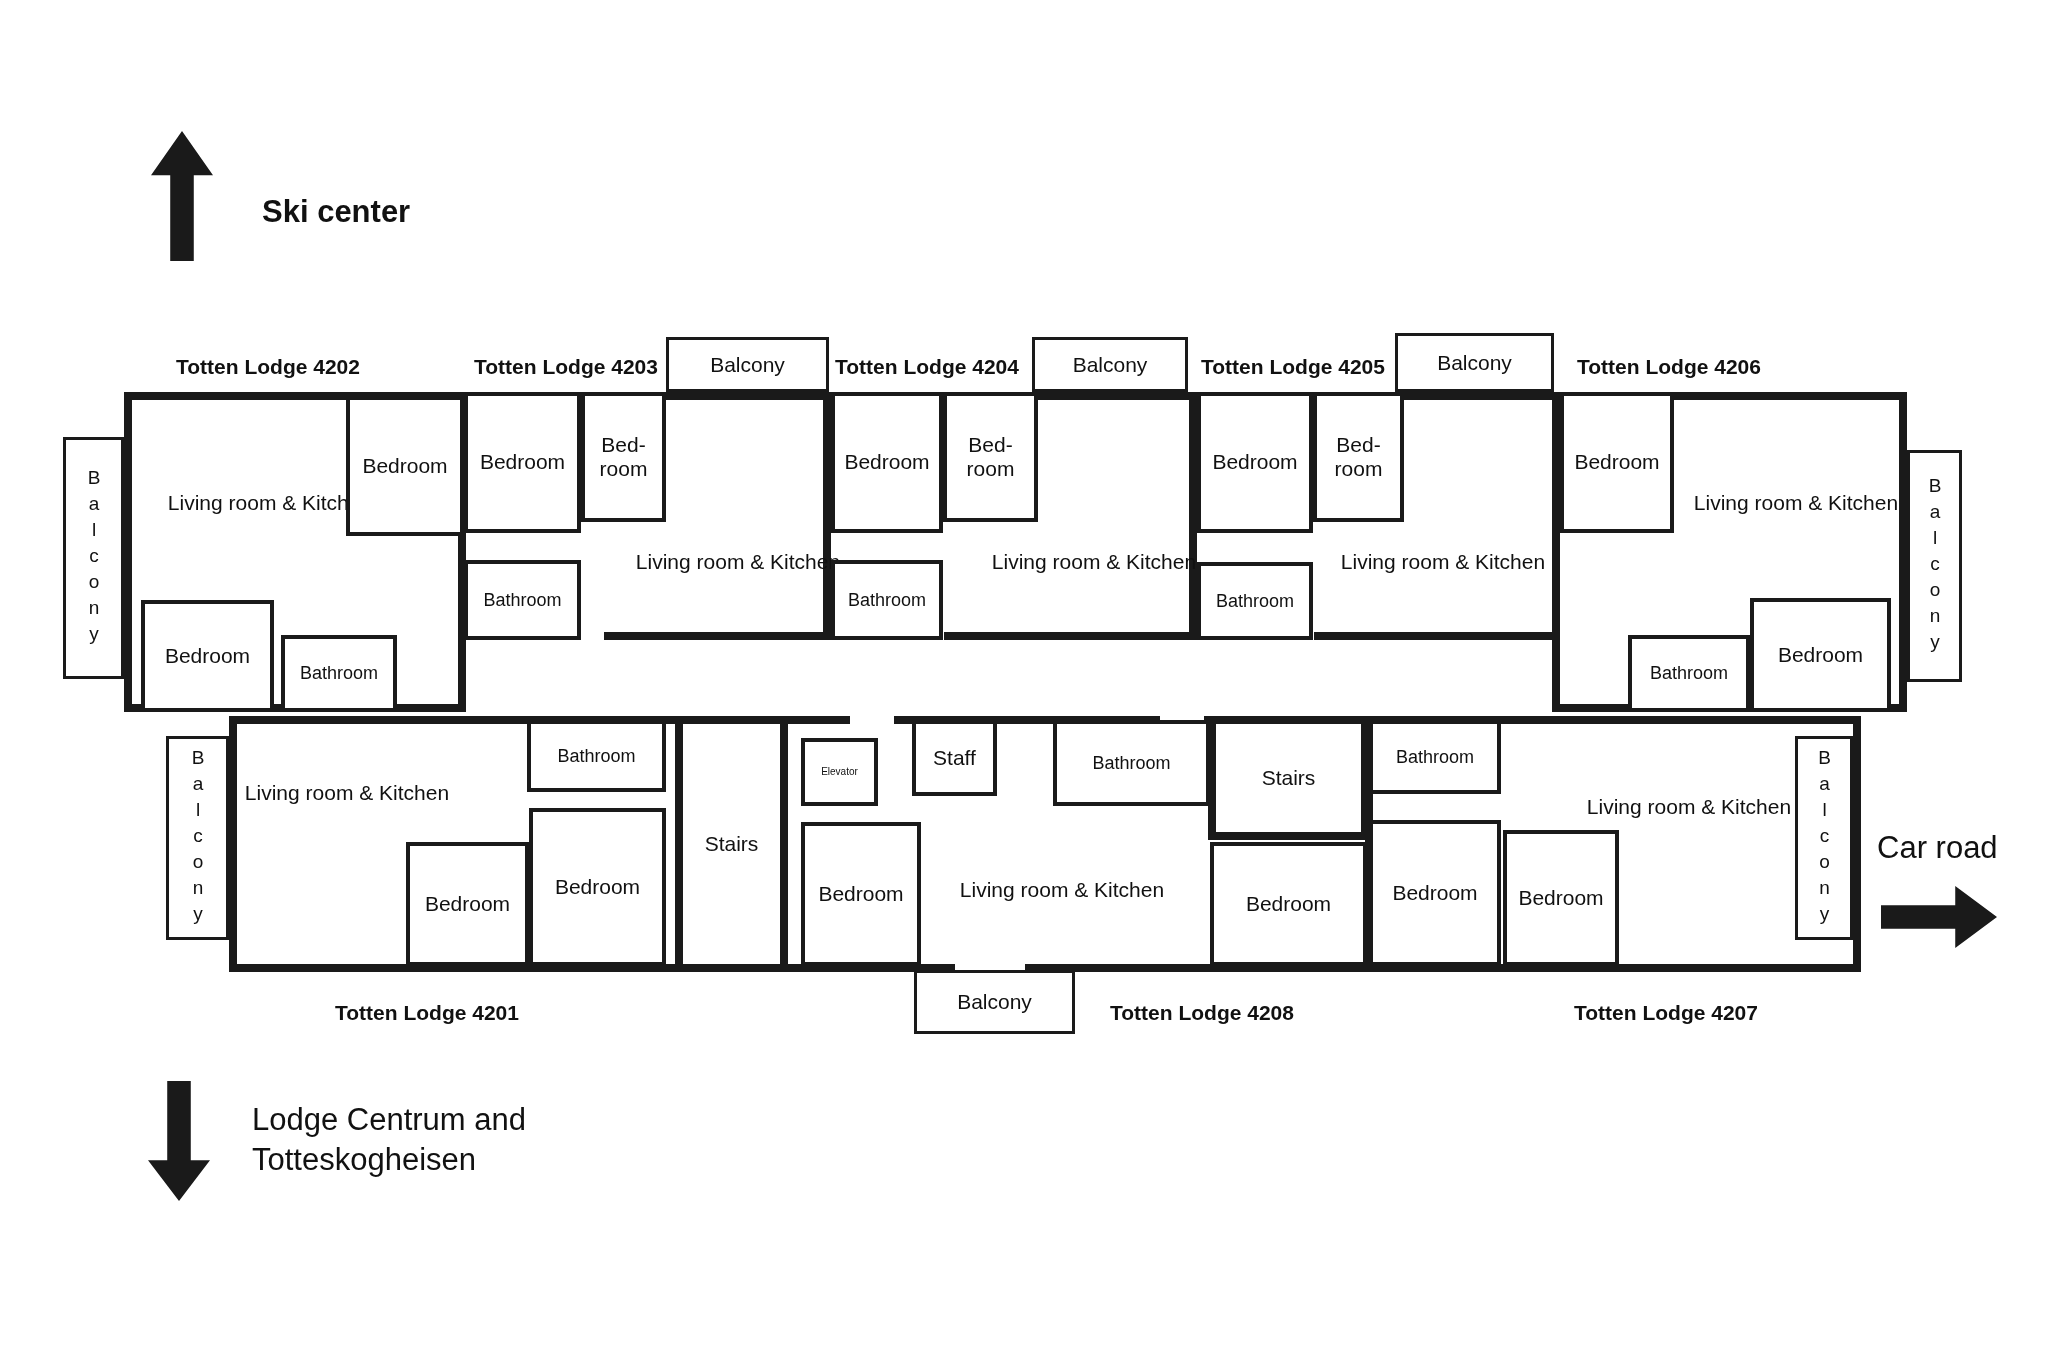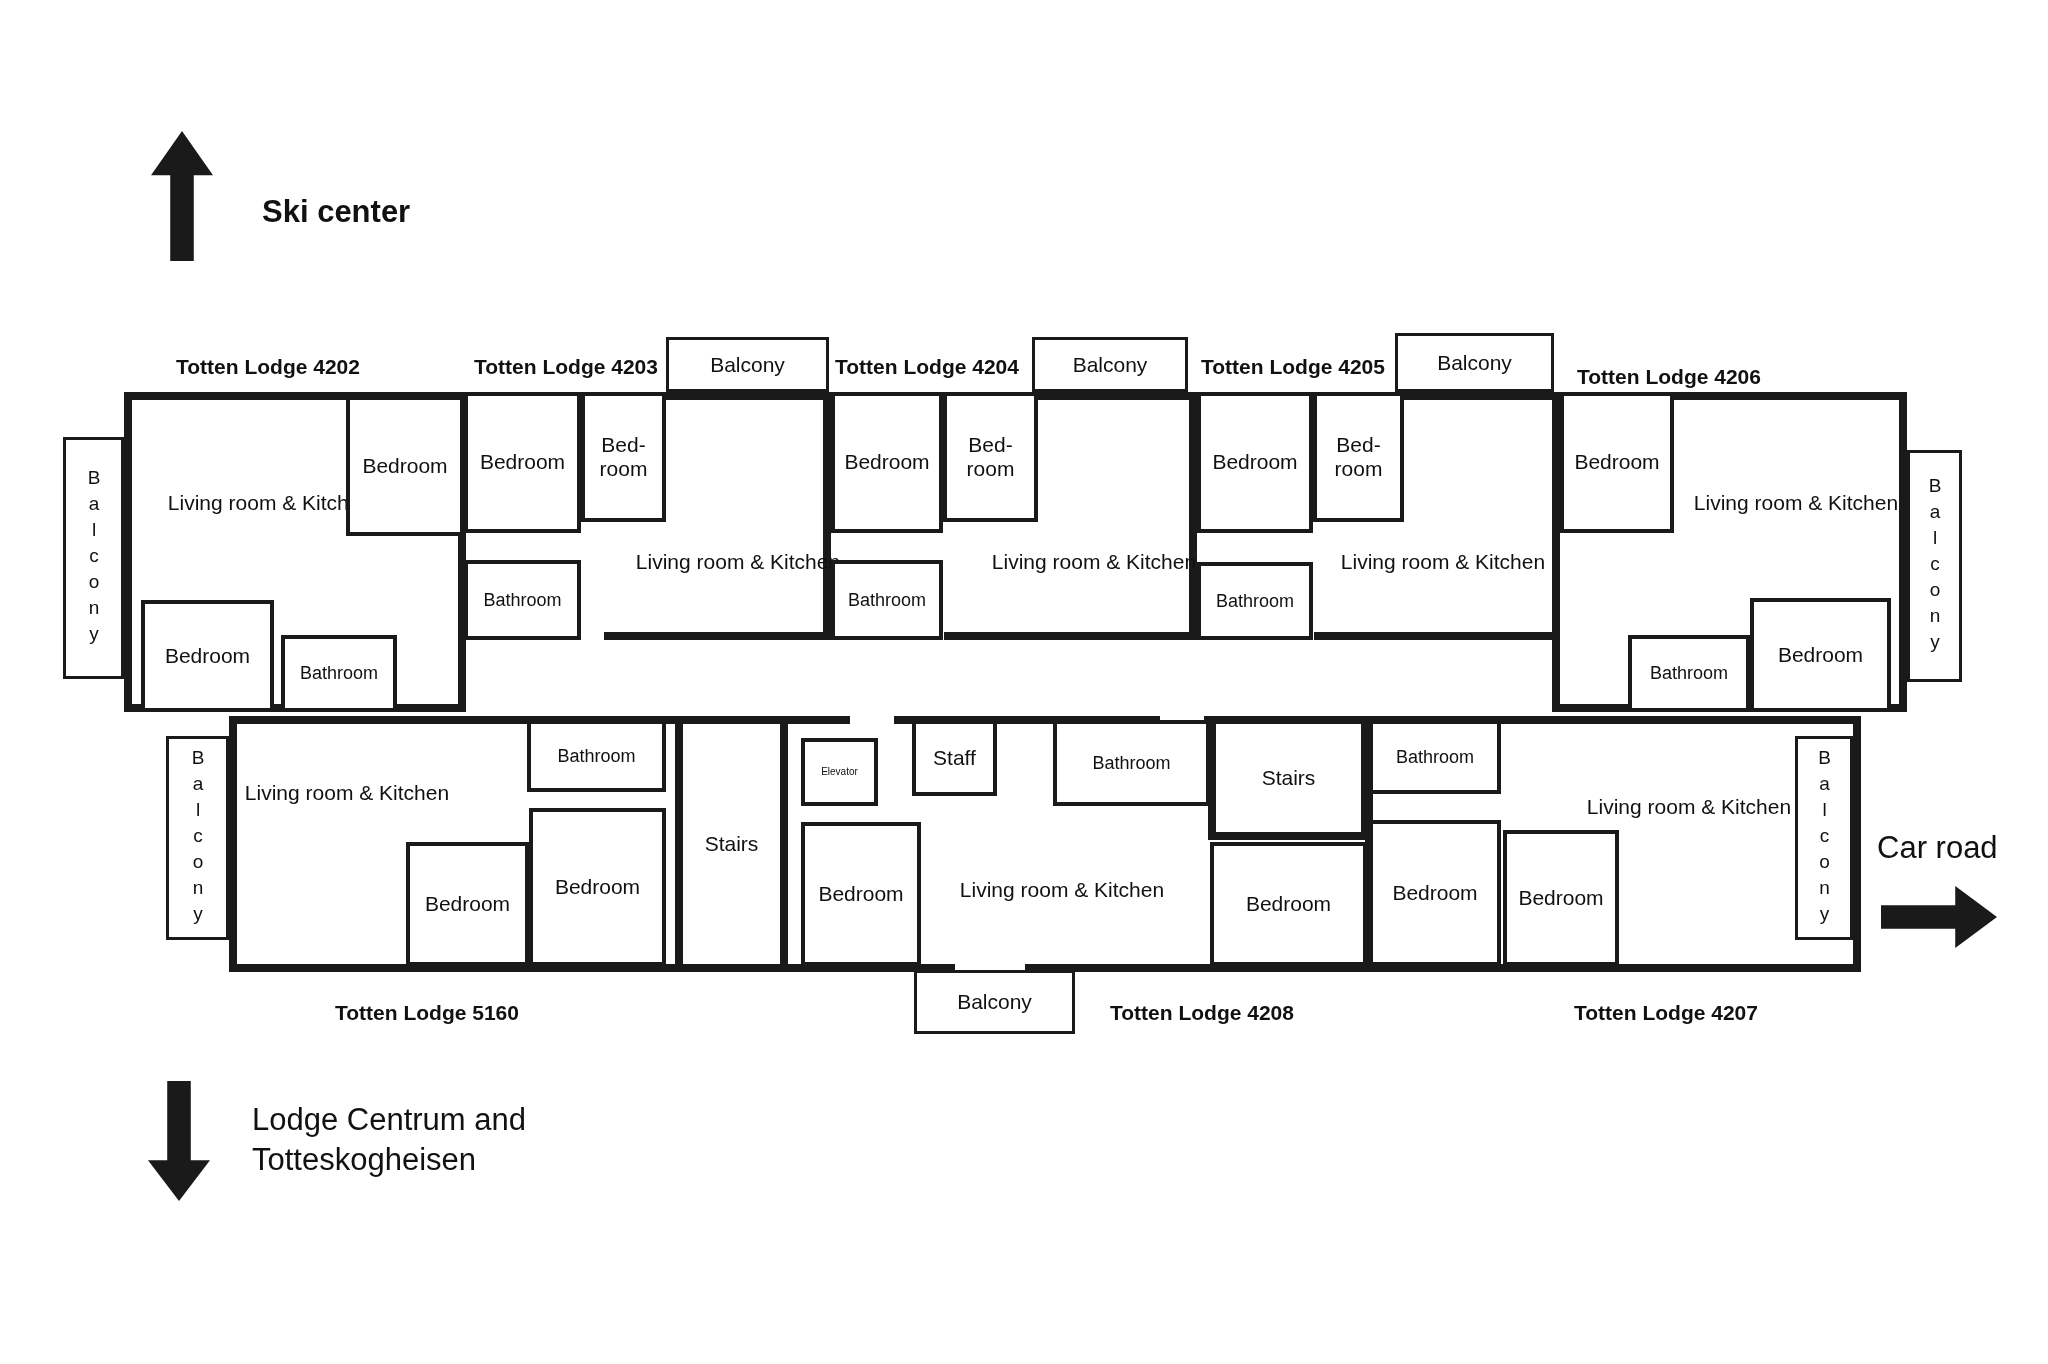--- a/index.html
+++ b/index.html
@@ -85,22 +85,22 @@
   <div class="balcony-v" style="left:63px;top:437px;width:61px;height:242px;">Balcony</div>
   <div class="balcony-v" style="left:1907px;top:450px;width:55px;height:232px;">Balcony</div>
   <div class="balcony-v" style="left:166px;top:736px;width:63px;height:204px;">Balcony</div>
   <div class="balcony-v" style="left:1795px;top:736px;width:58px;height:204px;">Balcony</div>
   <div class="balcony-h" style="left:914px;top:970px;width:161px;height:64px;">Balcony</div>
 
   <div class="lodge-label" style="left:268px;top:352px;">Totten Lodge 4202</div>
   <div class="lodge-label" style="left:566px;top:352px;">Totten Lodge 4203</div>
   <div class="lodge-label" style="left:927px;top:352px;">Totten Lodge 4204</div>
   <div class="lodge-label" style="left:1293px;top:352px;">Totten Lodge 4205</div>
-  <div class="lodge-label" style="left:1669px;top:362px;">Totten Lodge 4206</div>
-  <div class="lodge-label" style="left:427px;top:998px;">Totten Lodge 5160</div>
+  <div class="lodge-label" style="left:1669px;top:352px;">Totten Lodge 4206</div>
+  <div class="lodge-label" style="left:427px;top:998px;">Totten Lodge 4201</div>
   <div class="lodge-label" style="left:1202px;top:998px;">Totten Lodge 4208</div>
   <div class="lodge-label" style="left:1626px;top:998px;margin-left:40px;">Totten Lodge 4207</div>
 
   <div class="area-label" style="left:165px;top:468px;width:210px;height:70px;">Living room &amp; Kitchen</div>
   <div class="room" style="left:346px;top:396px;width:118px;height:140px;">Bedroom</div>
   <div class="room" style="left:141px;top:600px;width:133px;height:112px;">Bedroom</div>
   <div class="room small" style="left:281px;top:635px;width:116px;height:77px;">Bathroom</div>
 
   <div class="room" style="left:464px;top:392px;width:117px;height:141px;">Bedroom</div>
   <div class="room" style="left:581px;top:392px;width:85px;height:130px;">Bed-room</div>

